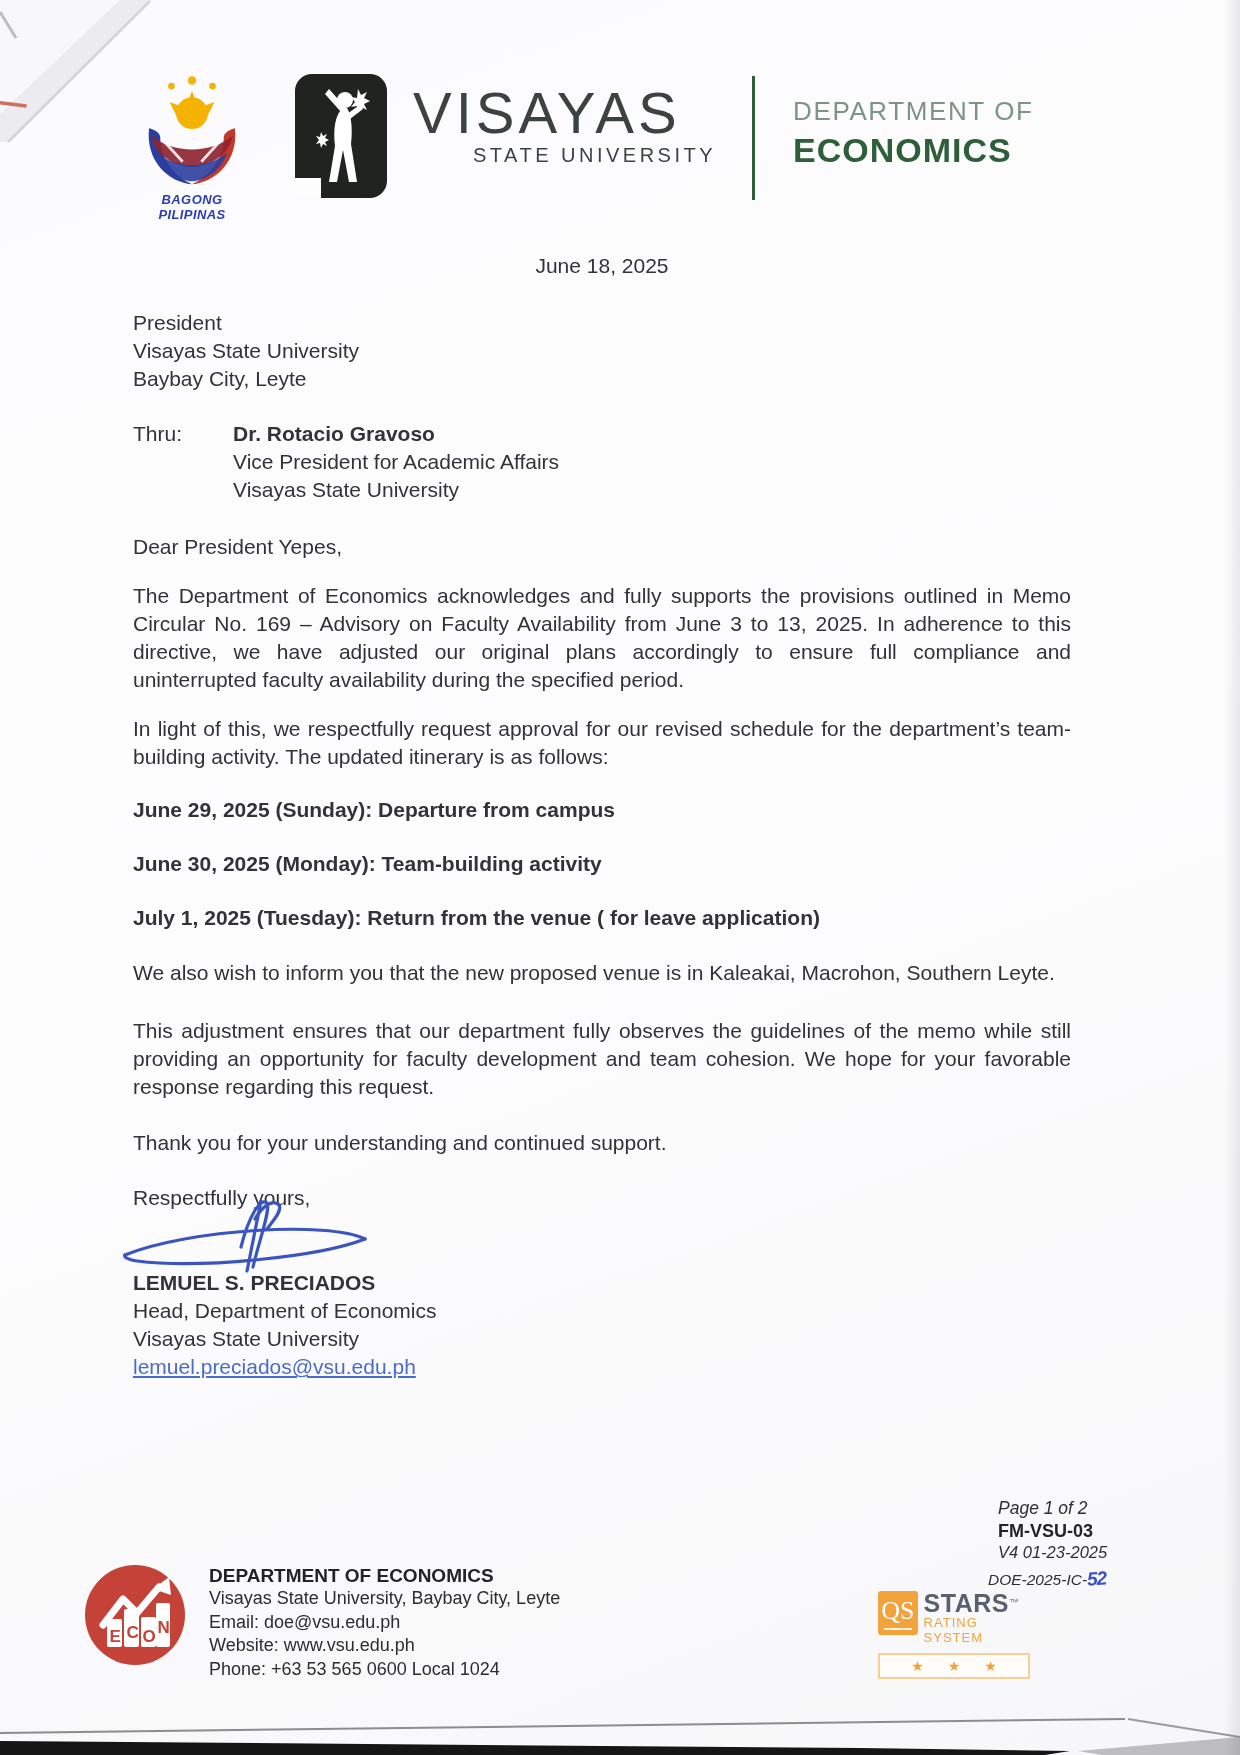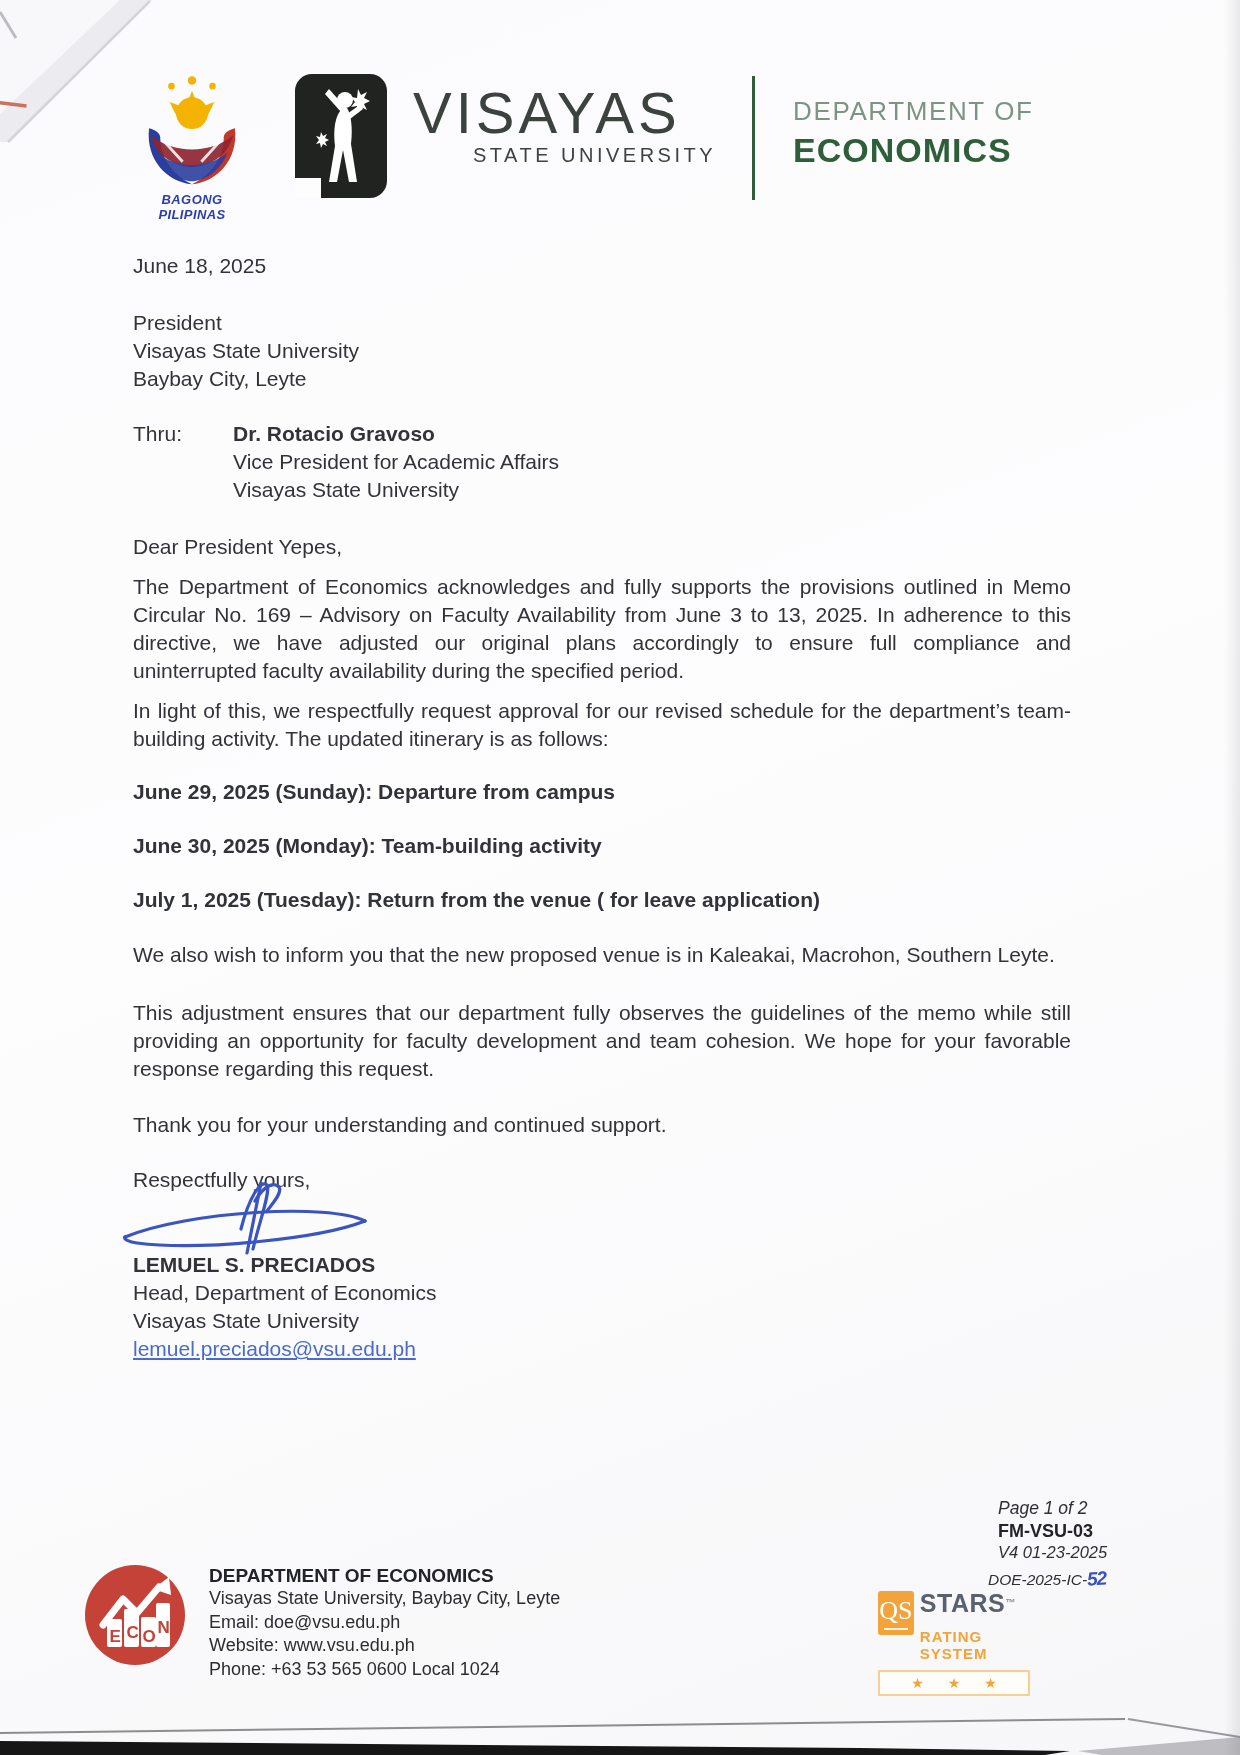--- a/index.html
+++ b/index.html
@@ -24,28 +24,28 @@
   .wordmark { margin-left:26px; margin-top:10px; }
   .wordmark-main { font-size:58px; line-height:58px; letter-spacing:4px; color:#3c423e; font-weight:500; }
   .wordmark-sub { font-size:20px; letter-spacing:3.5px; color:#3c423e; margin-top:2px; padding-left:60px; }
   .hdr-sep { width:3px; height:124px; background:#2f5f3a; margin-left:36px; margin-top:2px; }
   .dept-block { margin-left:38px; margin-top:22px; }
   .dept-of { font-size:26px; letter-spacing:1.6px; color:#7d9383; }
   .dept-name { font-size:34px; letter-spacing:1px; color:#2f5f3a; font-weight:700; margin-top:4px; }
 
   
   .t { font-size:21px; line-height:28px; }
-  .date-line { margin-top:30px; }
+  .date-line { margin-top:30px;text-align:center; }
   .addr-block { margin-top:29px; }
   .thru-block { margin-top:27px; display:flex; }
   .thru-label { width:100px; }
   .subject-line { margin-top:23px; }
   .subject-text { font-weight:700; font-style:italic; }
   .salutation { margin-top:29px; }
-  .para { margin-top:12px; text-align:justify; }
+  .para { margin-top:21px; text-align:justify; }
   .sched { margin-top:26px; font-weight:700; }
   .sched-first { margin-top:25px; }
   .thanks { margin-top:28px; }
   .closing { margin-top:27px; }
   .b { font-weight:700; }
 
   .sig-area { position:relative; margin-top:57px; }
   .sig-svg { position:absolute; left:-14px; top:-76px; }
   .email-link { color:#4b6bcc; text-decoration:underline; cursor:pointer; }
 
@@ -57,21 +57,21 @@
   .f-line { font-size:18px; line-height:23.5px; color:#2c2d30; }
 
   .qs-block { position:absolute; left:878px; top:1591px; width:152px; }
   .qs-row { display:flex; align-items:flex-start; }
   .qs-square { width:44px; height:44px; background:#f2a33c; border-radius:3px; color:#ffffff;
     font-family:"Liberation Serif","DejaVu Serif",serif; font-size:26px; text-align:center; line-height:40px; position:relative; }
   .qs-square .qs-underline { position:absolute; left:6px; right:6px; bottom:5px; height:2px; background:rgba(255,255,255,0.85); }
   .qs-right { margin-left:6px; }
   .qs-stars-word { font-size:25px; font-weight:700; color:#59616e; letter-spacing:0.5px; line-height:24px; }
   .qs-tm { font-size:10px; vertical-align:top; color:#8a8f98; }
-  .qs-rating { font-size:15px; letter-spacing:1px; color:#f2a33c; margin-top:13px;font-weight:bold; }
+  .qs-rating { font-size:13px; letter-spacing:1px; color:#f2a33c; margin-top:0; }
   .qs-star-bar { margin-top:8px; border:2px solid #f5cf96; background:#fffdfa; height:22px;
     text-align:center; line-height:22px; color:#f2a33c; font-size:14px; letter-spacing:10px; padding-left:10px; }
 
   .meta-block { position:absolute; left:998px; top:1498px; }
   .m-page { font-size:17.5px; font-style:italic; color:#2e2f33; }
   .m-form { font-size:18px; font-weight:700; color:#232427; margin-top:2px; }
   .m-ver { font-size:16.5px; font-style:italic; color:#2e2f33; margin-top:1px; }
   .m-doc { font-size:15.5px; font-style:italic; color:#2e2f33; margin-top:6px; margin-left:-10px; }
   .m-doc-mark { color:#3a50c4; font-weight:700; font-size:19px; font-style:italic; display:inline-block; transform:rotate(-4deg); letter-spacing:-1px; }
 </style>

